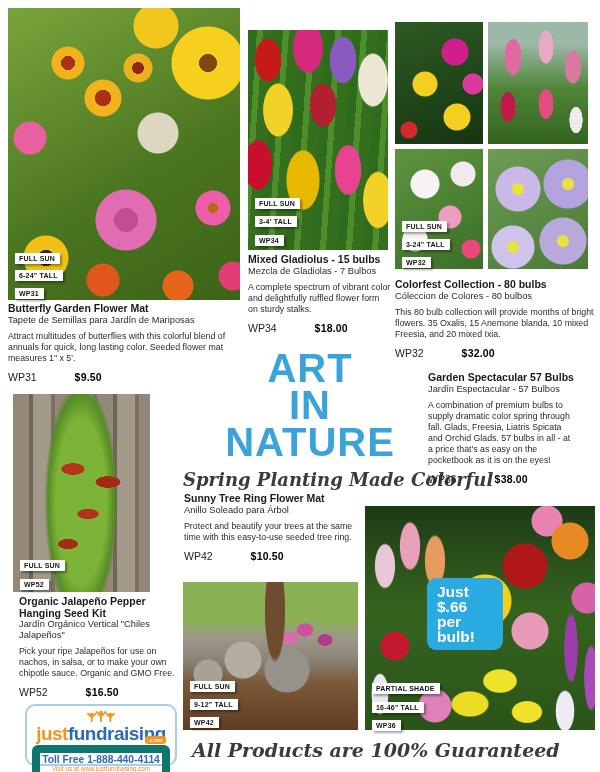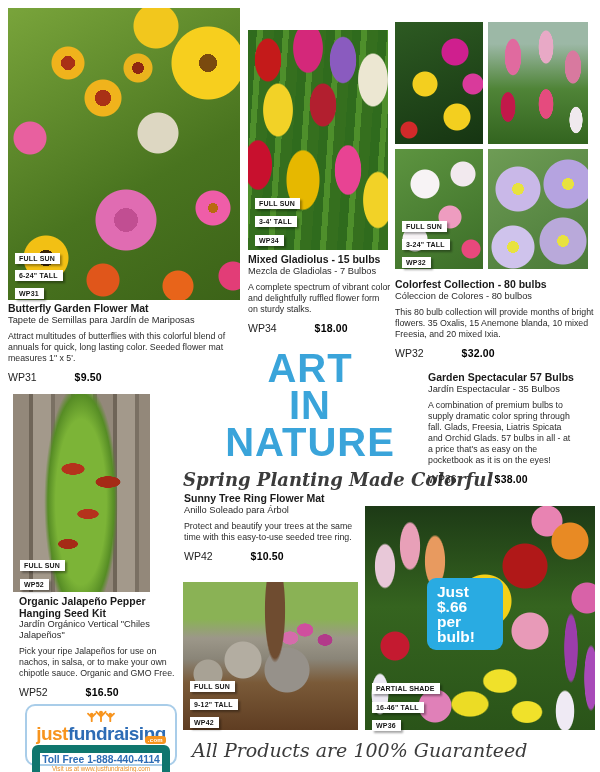--- a/index.html
+++ b/index.html
@@ -156,21 +156,21 @@
   .logo-people { height:13px; margin-bottom:-2px; }
   .wordmark { font-size:19px; font-weight:bold; line-height:18px; letter-spacing:-.5px; white-space:nowrap; }
   .wm-just { color:#f7941e; }
   .wm-fund { color:#2d6cb5; }
   .wm-com { position:absolute; right:9px; top:30px; background:#f7941e; color:#fff;
     font-size:6px; font-weight:bold; padding:1px 3px; border-radius:3px; letter-spacing:.3px; }
   .phone-box { margin:2px 5px 0 5px; border:8px solid #0f766e; border-radius:6px; padding:1px 0 2px 0; }
   .phone { font-size:10.3px; font-weight:bold; color:#2d6cb5; line-height:11px; }
   .website { font-size:6.3px; color:#e8912a; line-height:7px; }
   .guarantee { position:absolute; left:192px; top:739px; font-family:"DejaVu Serif", serif;
-    font-style:italic; font-weight:normal; font-size:19px; color:#3b3b3b; white-space:nowrap; }
+    font-style:italic; font-weight:bold; font-size:19px; color:#3b3b3b; white-space:nowrap; }
 </style>
 </head>
 <body>
 
 <div class="page">
 
   <div class="photo" id="ph-butterfly">
     <span class="pbadge" style="top:245px">FULL SUN</span>
     <span class="pbadge" style="top:262px">6-24" TALL</span>
     <span class="pbadge" style="top:280px">WP31</span>
@@ -222,21 +222,21 @@
 
   <div class="hero">
     <div class="hero-line">ART</div>
     <div class="hero-line">IN</div>
     <div class="hero-line">NATURE</div>
     <div class="tagline">Spring Planting Made Colorful</div>
   </div>
 
   <div class="tx" id="tx-garden">
     <div class="t-title">Garden Spectacular 57 Bulbs</div>
-    <div class="t-sub">Jardín Espectacular - 35 Bulbos</div>
+    <div class="t-sub">Jardín Espectacular - 57 Bulbos</div>
     <div class="t-desc">A combination of premium bulbs to supply dramatic color spring through fall. Glads, Freesia, Liatris Spicata and Orchid Glads. 57 bulbs in all - at a price that's as easy on the pocketbook as it is on the eyes!</div>
     <div class="price-row">
       <span class="sku">WP36</span><span class="price">$38.00</span>
     </div>
   </div>
 
   <div class="tx" id="tx-treering">
     <div class="t-title">Sunny Tree Ring Flower Mat</div>
     <div class="t-sub">Anillo Soleado para Árbol</div>
     <div class="t-desc">Protect and beautify your trees at the same time with this easy-to-use seeded tree ring.</div>

